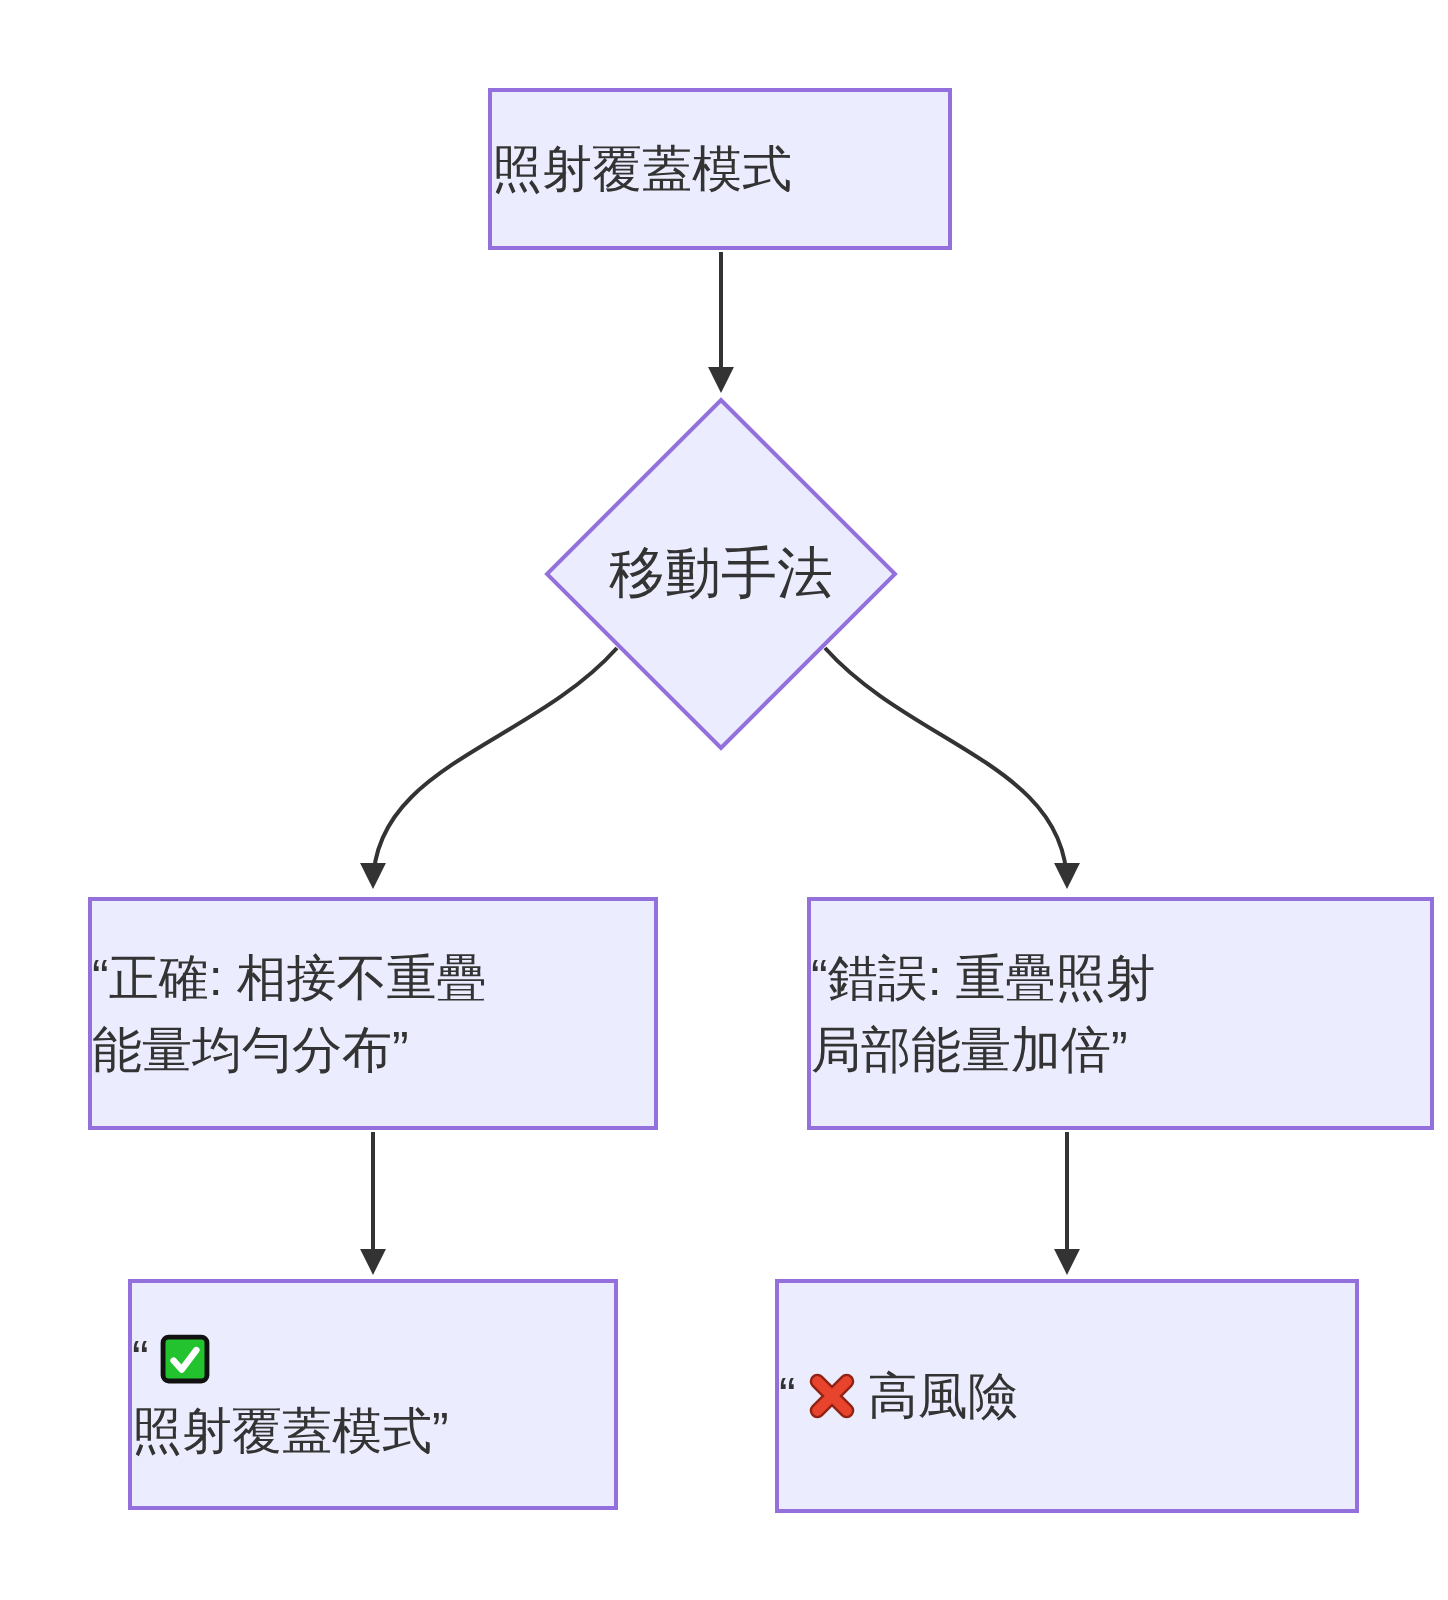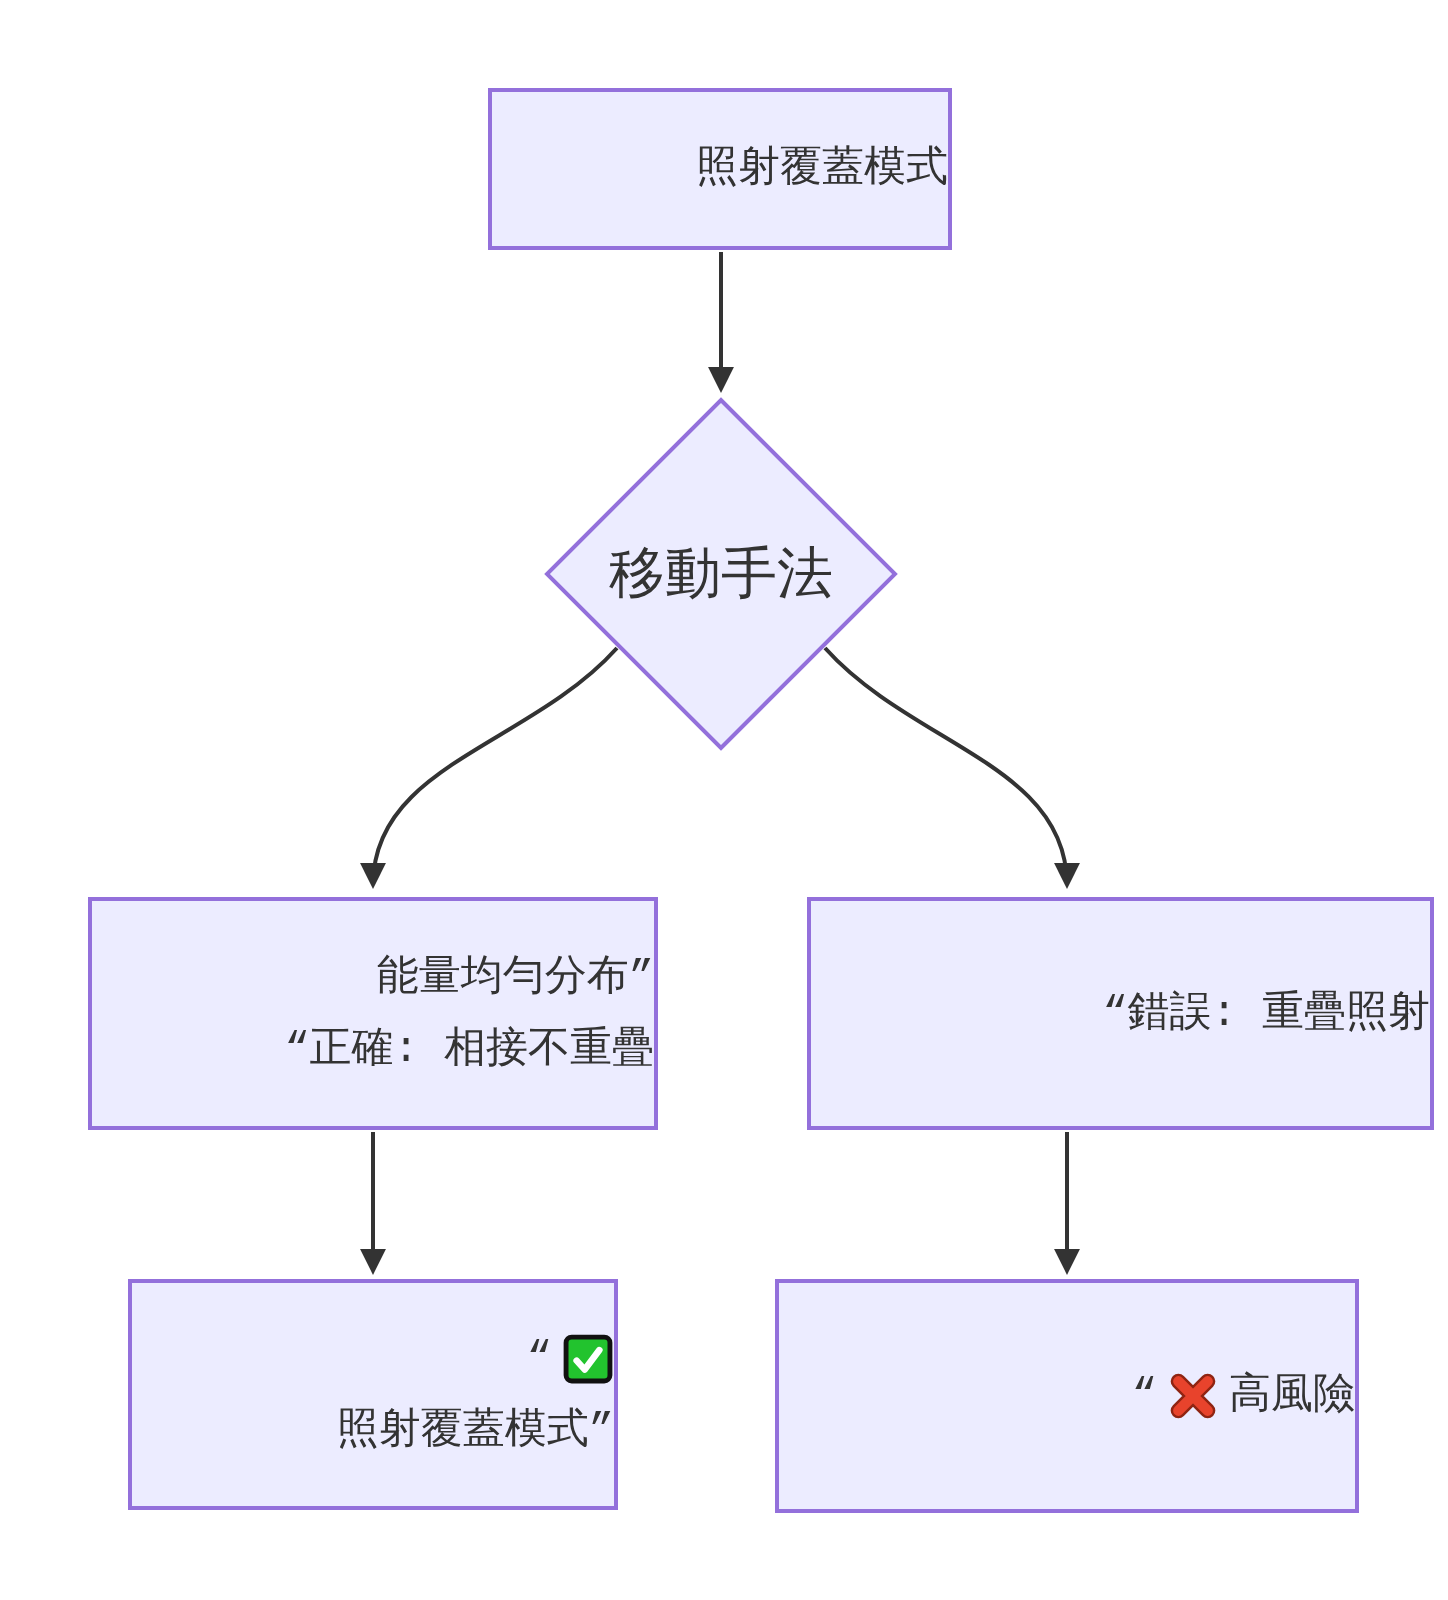--- a/index.html
+++ b/index.html
@@ -18,27 +18,26 @@
     width: 1448px; height: 1600px;
     pointer-events: none;
   }
   .node {
     position: absolute;
     background: #ECECFF;
     border: 4px solid #9370DB;
     box-sizing: border-box;
     display: flex;
     flex-direction: column;
-    align-items: flex-end;
+    align-items: flex-start;
     justify-content: center;
-    font-size: 42px;
+    font-size: 50px;
     line-height: 72px;
     text-align: center;
     white-space: nowrap;
-    font-family: Liberation Mono, monospace;
   }
   #node-coverage { left: 488px; top: 88px;  width: 464px; height: 162px; }
   #node-correct  { left: 88px;  top: 897px; width: 570px; height: 233px; }
   #node-wrong    { left: 807px; top: 897px; width: 627px; height: 233px; }
   #node-safe     { left: 128px; top: 1279px; width: 490px; height: 231px; }
   #node-risk     { left: 775px; top: 1279px; width: 584px; height: 234px; }
   .diamond-shape {
     position: absolute;
     left: 596px; top: 449px;
     width: 250px; height: 250px;
@@ -87,26 +86,27 @@
   <div class="node" id="node-coverage">
     <span>照射覆蓋模式</span>
   </div>
 
   <div class="diamond-shape"></div>
   <div class="diamond-label">
     <span>移動手法</span>
   </div>
 
   <div class="node" id="node-correct">
+    <div class="line">“正確: 相接不重疊</div>
     <div class="line">能量均勻分布”</div>
-    <div class="line">“正確: 相接不重疊</div>
   </div>
 
   <div class="node" id="node-wrong">
     <div class="line">“錯誤: 重疊照射</div>
+    <div class="line">局部能量加倍”</div>
   </div>
 
   <div class="node" id="node-safe">
     <div class="line">
       <span>“</span>
       <svg class="emoji-icon" viewBox="0 0 64 64" xmlns="http://www.w3.org/2000/svg">
         <rect x="5" y="5" width="54" height="54" rx="7" stroke="#111111" stroke-width="6" fill="#22C32E"></rect>
         <path d="M18 34 L28 45 L46 21" fill="none" stroke-width="8" stroke-linecap="round" stroke-linejoin="round" stroke="#FFFFFF"></path>
       </svg>
     </div>

